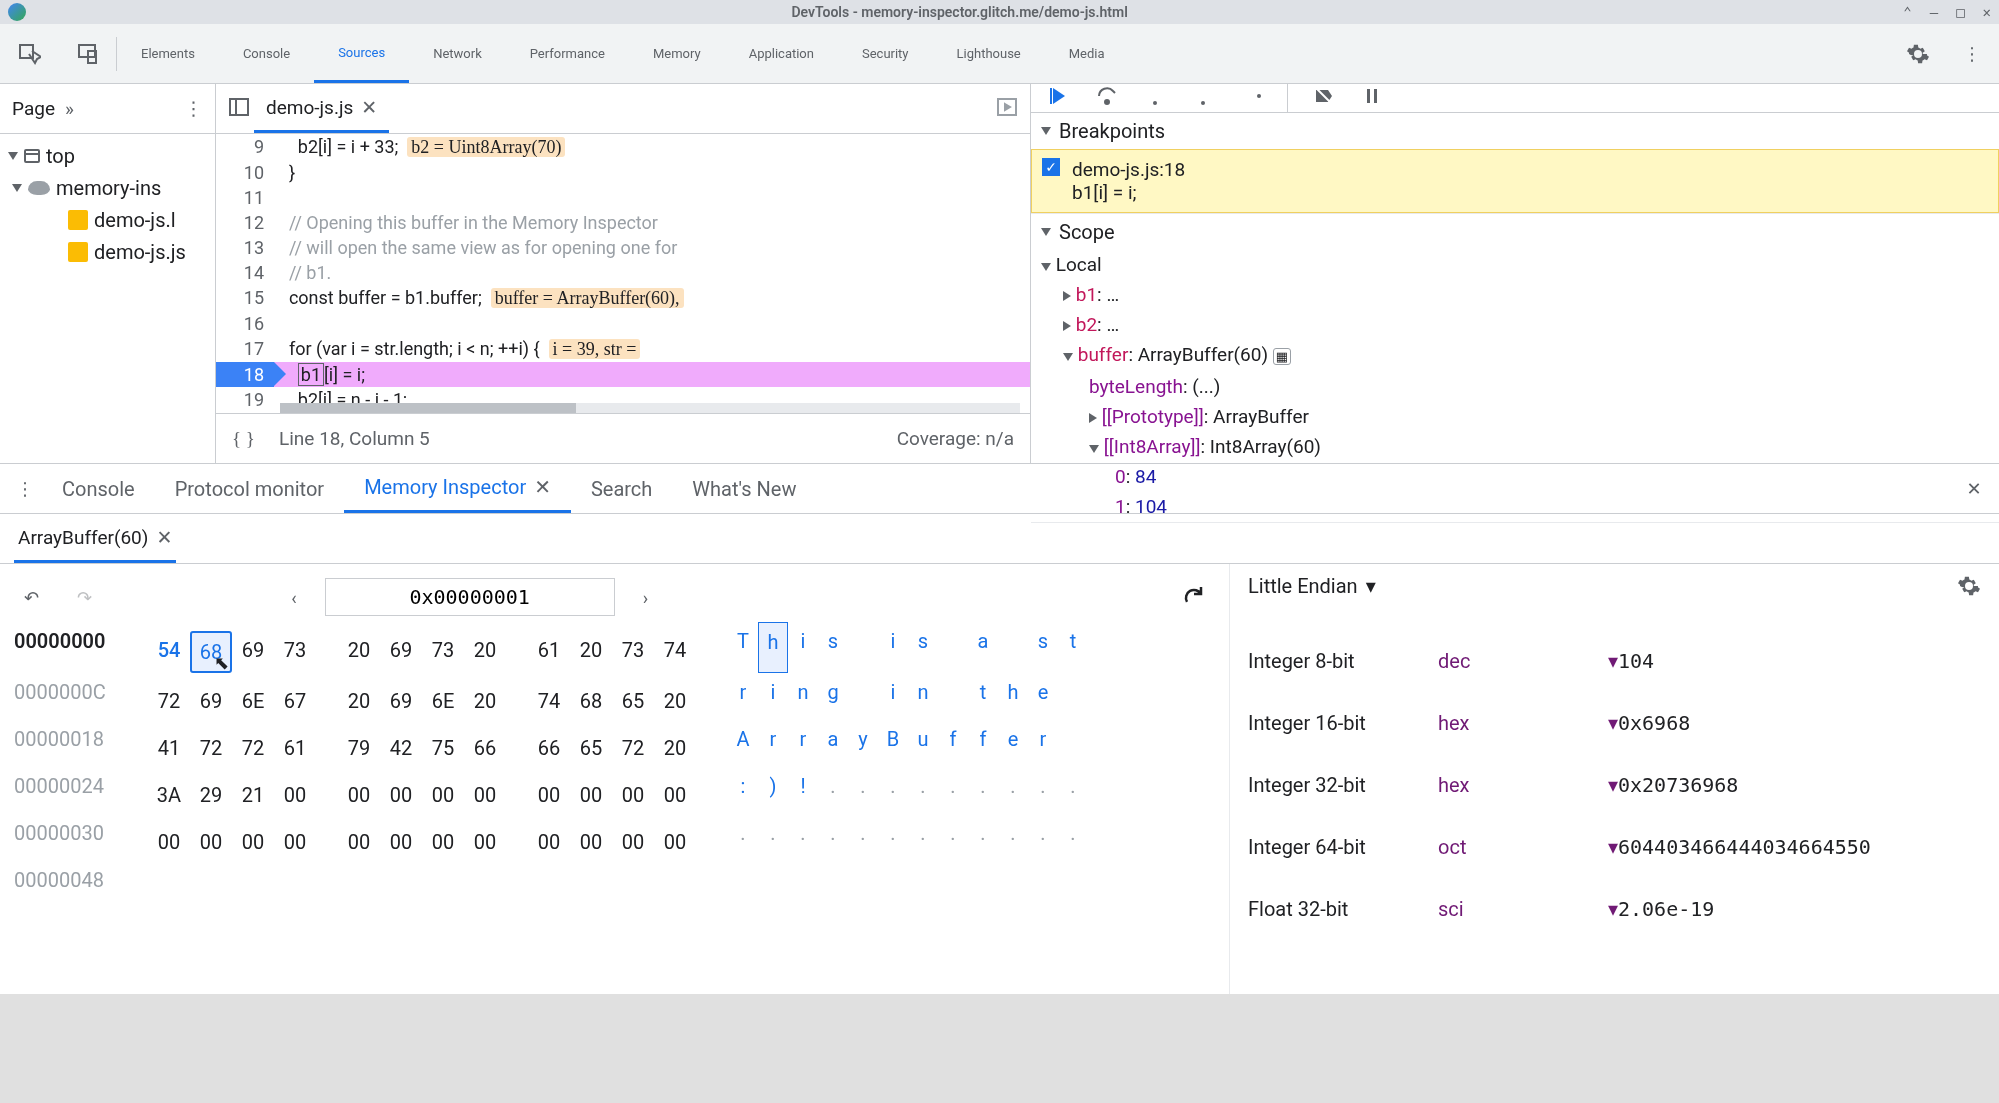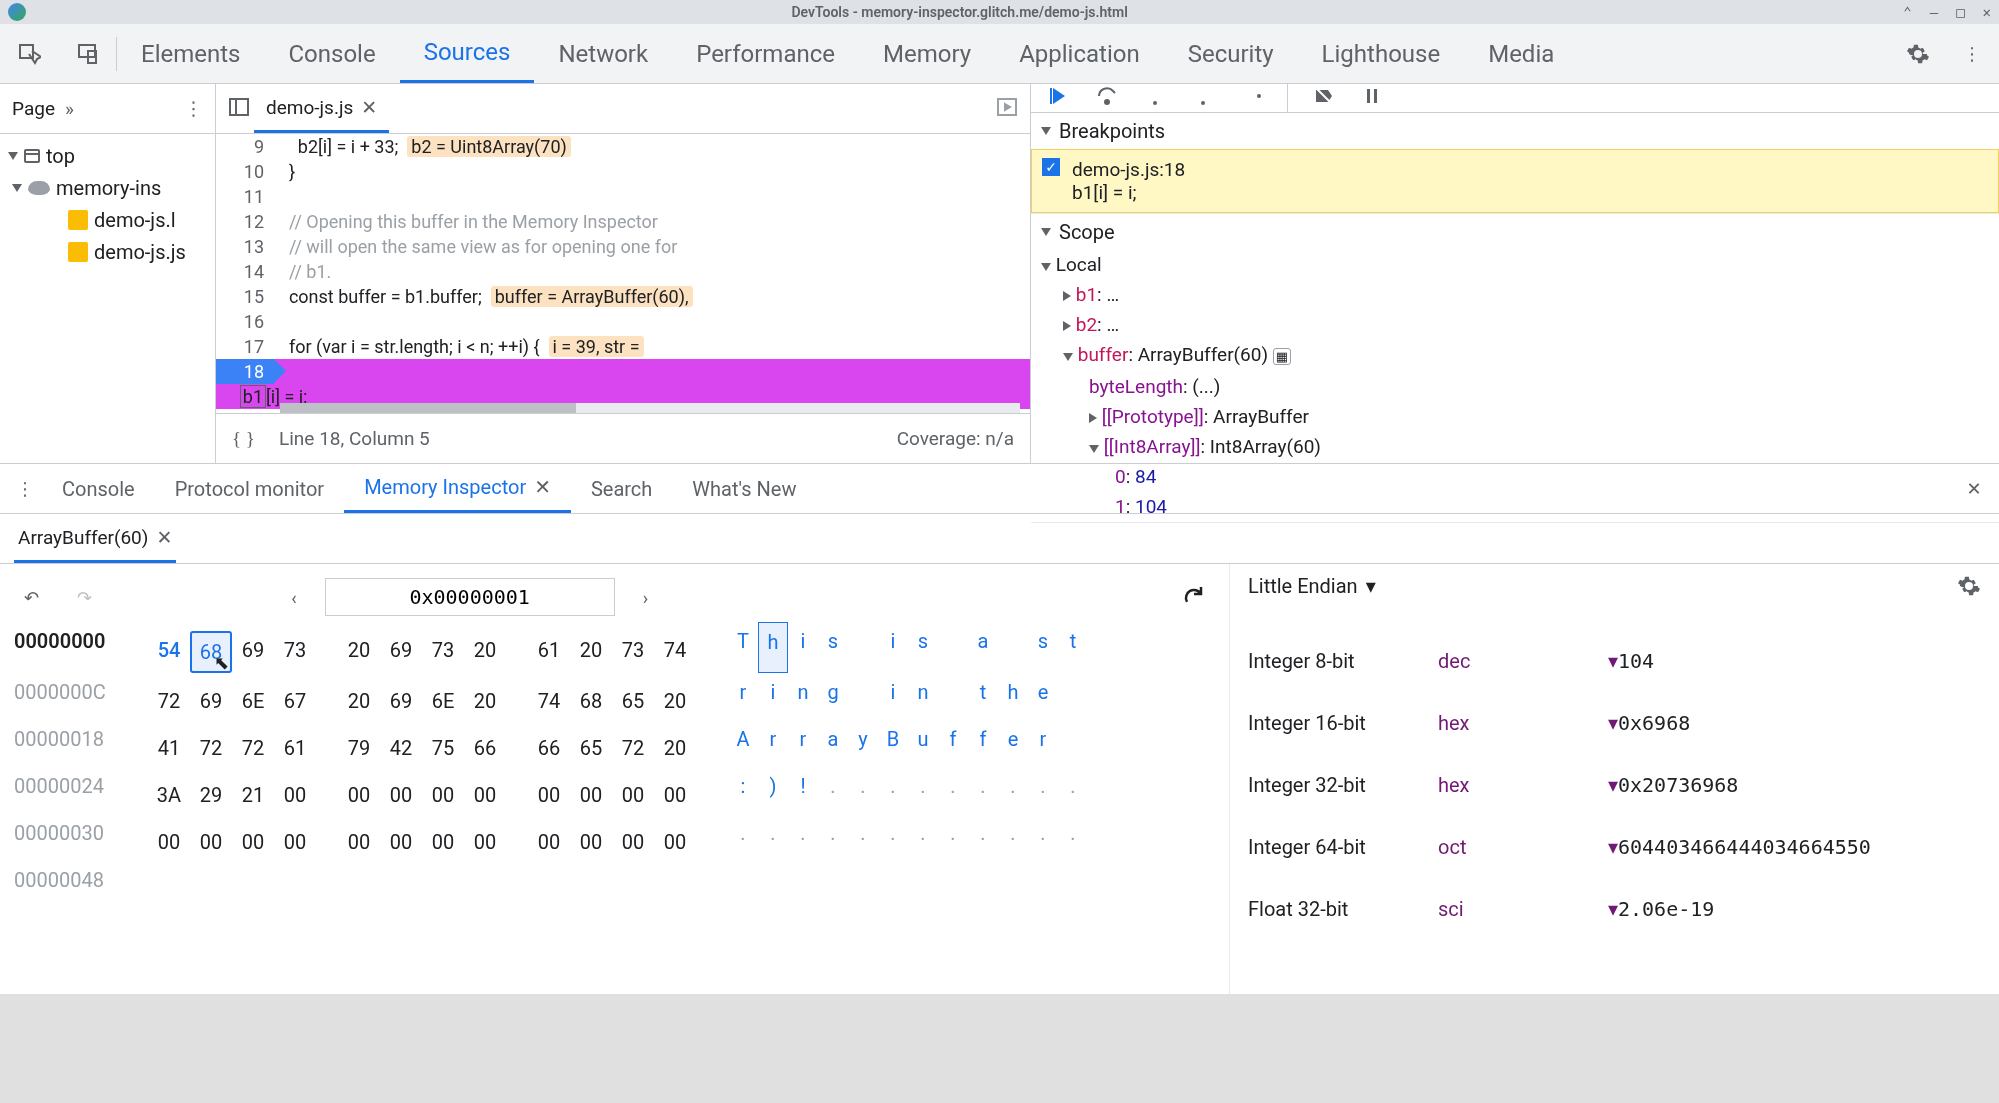--- a/index.html
+++ b/index.html
@@ -4,21 +4,21 @@
 <style>
 * { margin:0; padding:0; box-sizing:border-box; font-family:-apple-system,BlinkMacSystemFont,"Segoe UI",Roboto,sans-serif; }
 body { background:#e0e0e0; width:1999px; height:1103px; overflow:hidden; font-size:18px; color:#202124; }
 .titlebar { height:24px; background:#dee1e6; display:flex; align-items:center; padding:0 8px; font-size:14px; color:#5f6368; }
 .titlebar .icon { width:18px; height:18px; border-radius:50%; background:linear-gradient(135deg,#4285f4,#34a853); margin-right:8px; }
 .titlebar .title { flex:1; text-align:center; font-weight:600; }
 .titlebar .winbtn { margin-left:18px; font-family:monospace; cursor:pointer; }
 .toolbar-main { height:60px; background:#f1f3f4; display:flex; align-items:center; border-bottom:1px solid #cacdd1; }
 .toolbar-main .lbtn { width:42px; height:42px; margin:0 8px; display:flex; align-items:center; justify-content:center; color:#5f6368; }
 .tabs-main { display:flex; flex:1; height:100%; }
-.tab-main { padding:0 24px; display:flex; align-items:center; color:#5f6368; font-size:24px; cursor:pointer; }
+.tab-main { padding:0 24px; display:flex; align-items:center; color:#5f6368; font-size:13px; cursor:pointer; }
 .tab-main.active { color:#1a73e8; border-bottom:3px solid #1a73e8; }
 .rbtn { width:42px; height:42px; margin:0 6px; display:flex; align-items:center; justify-content:center; color:#5f6368; cursor:pointer; }
 .content { display:flex; height:calc(1103px - 24px - 60px - 50px - 55px - 535px); }
 
 .left { width:216px; border-right:1px solid #cacdd1; background:#fff; display:flex; flex-direction:column; }
 .left-header { height:50px; border-bottom:1px solid #cacdd1; display:flex; align-items:center; padding:0 12px; color:#202124; font-size:19px; }
 .left-header .spacer { flex:1; }
 .tree { flex:1; padding:6px 0; font-size:20px; }
 .tree-item { padding:4px 8px; display:flex; align-items:center; gap:6px; white-space:nowrap; overflow:hidden; }
 .tri { display:inline-block; width:0; height:0; border-left:5px solid transparent; border-right:5px solid transparent; border-top:8px solid #5f6368; }
@@ -31,26 +31,26 @@
 
 .mid { flex:1; display:flex; flex-direction:column; border-right:1px solid #cacdd1; background:#fff; min-width:0; }
 .mid-tabs { height:50px; border-bottom:1px solid #cacdd1; display:flex; align-items:center; padding:0 8px; }
 .mid-tabs .ftab { display:flex; align-items:center; gap:8px; padding:0 12px; height:100%; border-bottom:3px solid #1a73e8; color:#202124; font-size:19px; }
 .mid-tabs .close { color:#5f6368; cursor:pointer; }
 .mid-tabs .ibtn { width:30px; color:#5f6368; text-align:center; }
 .code { flex:1; overflow:hidden; font-family:Menlo,Consolas,monospace; font-size:18px; line-height:25px; position:relative; }
 .code-line { display:flex; }
 .ln { width:58px; text-align:right; padding-right:10px; color:#5f6368; user-select:none; }
 .lc { flex:1; white-space:pre; padding-left:6px; }
-.hl-line { background:#d946ef;flex-direction:column; }
+.hl-line { background:#f0abfc; }
 .hl-line .ln { background:#3b82f6; color:#fff; }
 .hl-ptr { position:relative; }
 .hl-ptr::after { content:""; position:absolute; right:-12px; top:0; width:0; height:0; border-top:12px solid transparent; border-bottom:12px solid transparent; border-left:12px solid #3b82f6; }
 .cmt { color:#9aa0a6; }
-.inl { background:#fce2c0; padding:0 4px; border-radius:3px; }
+.inl { background:#fce2c0; padding:0 4px; border-radius:3px;font-family:Liberation Serif, serif; }
 .boxv { border:1px solid #5f6368; padding:0 2px; }
 .code-scrollbar { position:absolute; bottom:0; left:64px; right:10px; height:10px; background:#e8eaed; }
 .code-scrollbar .thumb { width:40%; height:100%; background:#bdc1c6; }
 .mid-status { height:50px; border-top:1px solid #cacdd1; display:flex; align-items:center; padding:0 16px; font-size:19px; color:#5f6368; }
 .mid-status .pretty { font-family:serif; margin-right:24px; }
 .mid-status .spacer { flex:1; }
 
 .right { width:968px; background:#fff; display:flex; flex-direction:column; }
 .dbg-btns { height:50px; border-bottom:1px solid #cacdd1; display:flex; align-items:center; gap:24px; padding:0 16px; }
 .dbg-btn { color:#5f6368; cursor:pointer; }

